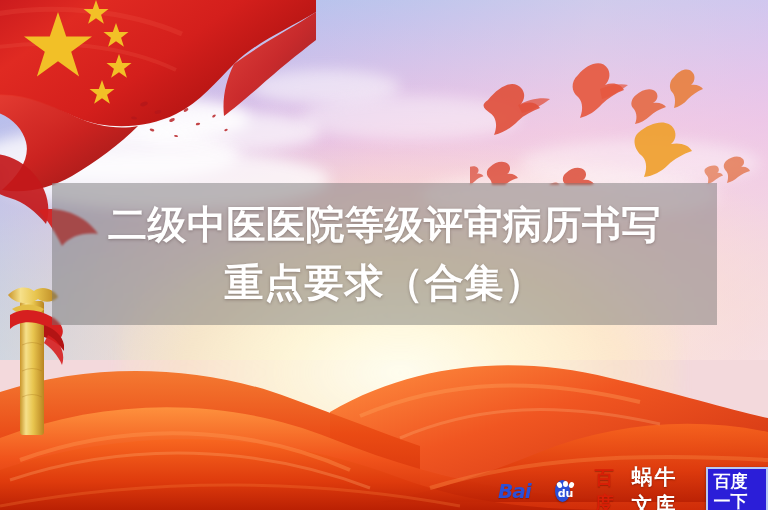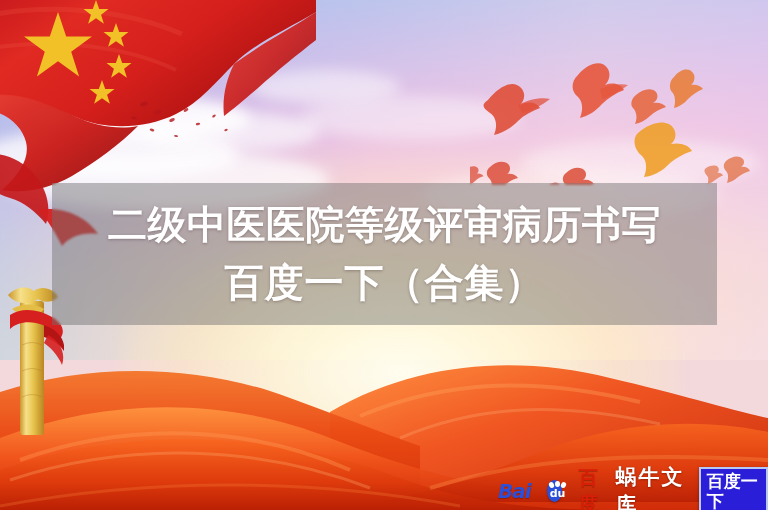--- a/index.html
+++ b/index.html
@@ -81,21 +81,21 @@
     white-space:nowrap;
   }
   .title .l2{letter-spacing:1px;}
 
   
   .brand{
     position:absolute;left:498px;top:477px;height:28px;
     display:flex;align-items:center;gap:0px;
   }
   .baidu-logo{
-    display:flex;align-items:center;height:26px;position:relative;
+    display:flex;align-items:center;height:26px;position:relative;gap:8px;
   }
   .baidu-bai{
     font-family:"DejaVu Sans","Liberation Sans",sans-serif;
     font-weight:bold;font-style:italic;font-size:20px;color:#2b4fd8;
     letter-spacing:-1px;text-shadow:0 1px 1px rgba(0,0,0,.25);
   }
   .paw{
     width:22px;height:22px;border-radius:50%;background:#2b4fd8;
     position:relative;margin:0 16px;display:inline-block;
     box-shadow:0 1px 2px rgba(0,0,0,.3);
@@ -298,21 +298,21 @@
         <ellipse cx="228" cy="132" rx="2" ry="1.1" transform="rotate(-35 228 132)"></ellipse>
         <ellipse cx="190" cy="152" rx="2" ry="1" transform="rotate(5 190 152)"></ellipse>
         <ellipse cx="240" cy="146" rx="1.8" ry="1" transform="rotate(-20 240 146)"></ellipse>
       </g>
     </svg>
   </div>
 
   <div class="band"></div>
   <div class="title">
     <div class="l1">二级中医医院等级评审病历书写</div>
-    <div class="l2">百度一下（合集）</div>
+    <div class="l2">重点要求（合集）</div>
   </div>
 
   <div class="brand">
 
     <div class="baidu-logo">
       <span class="baidu-bai">Bai</span>
       <span class="paw">
         <i class="toe t1"></i>
           <i class="toe t2"></i>
           <i class="toe t3"></i>

